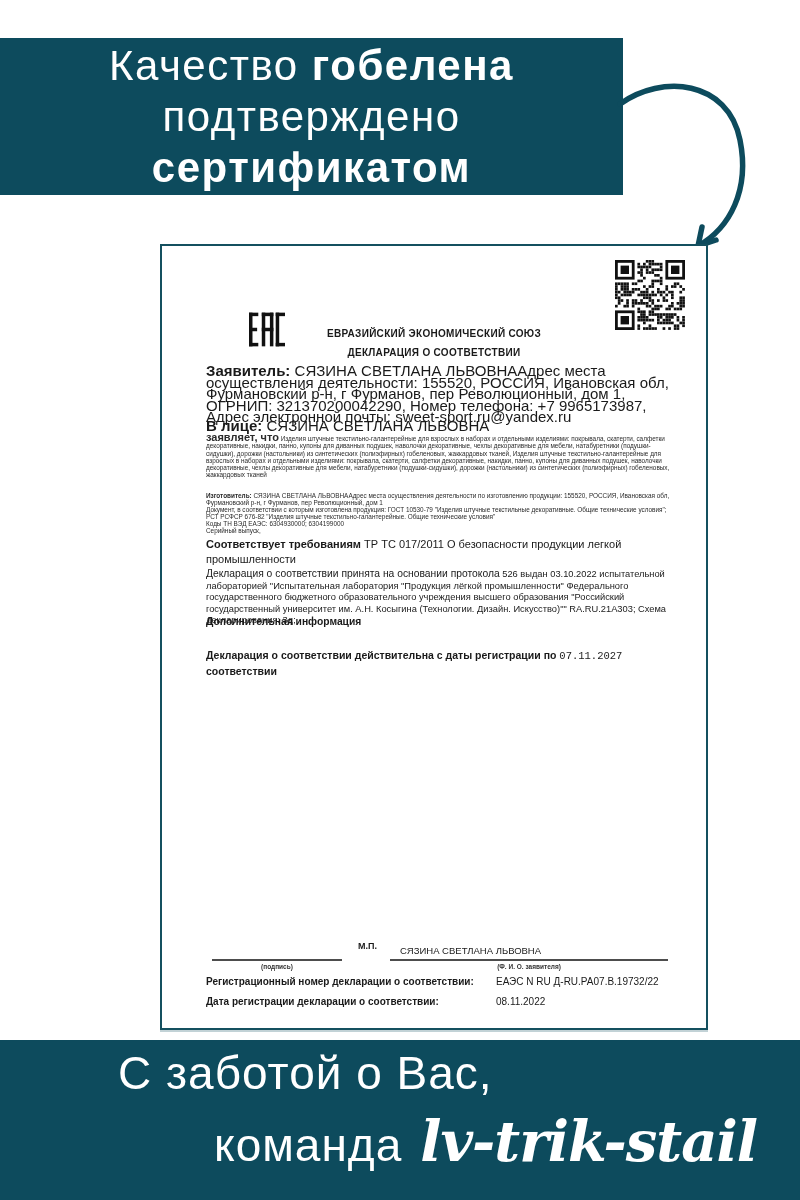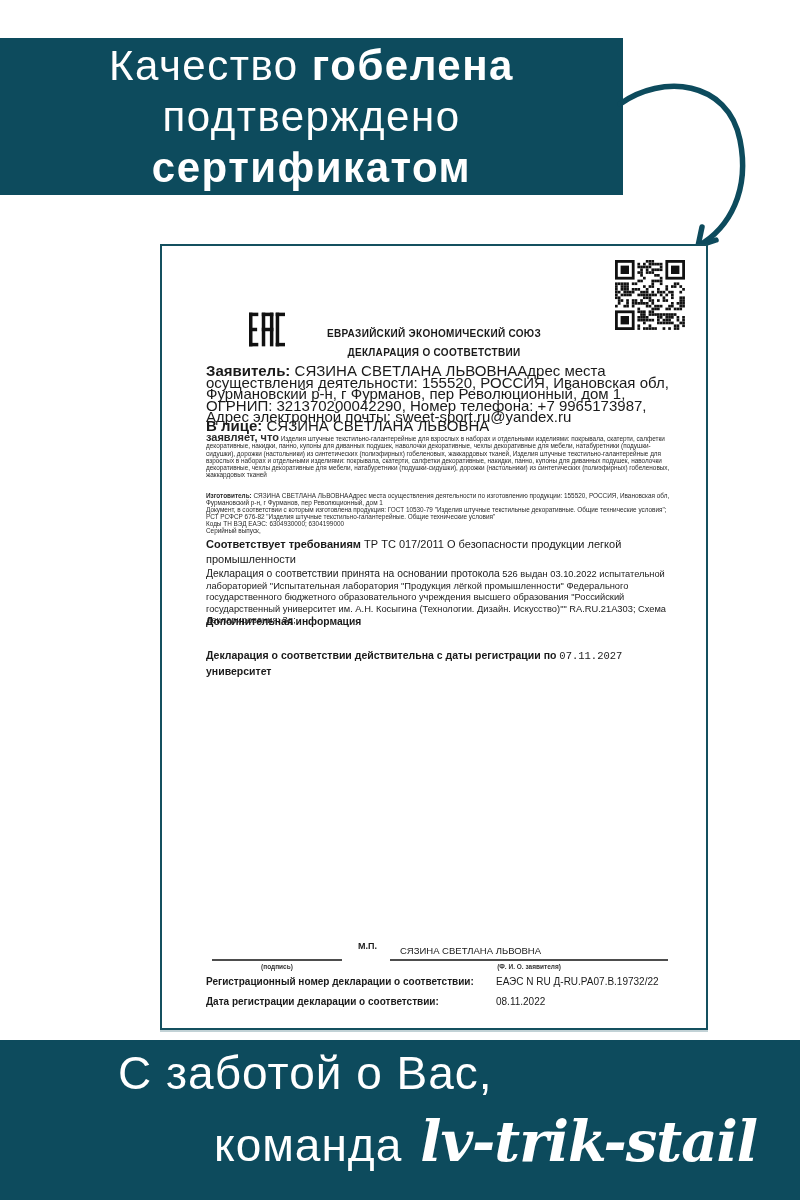--- a/index.html
+++ b/index.html
@@ -343,21 +343,21 @@
     <p class="tiny" style="top:274px">Коды ТН ВЭД ЕАЭС: 6304930000; 6304199000</p>
 
     <p class="tiny" style="top:281px">Серийный выпуск,</p>
 
     <p class="para p11" style="top:291px"><b class="pbold">Соответствует требованиям</b><span> ТР ТС 017/2011 О безопасности продукции легкой промышленности</span></p>
 
     <p class="para p9" style="top:322px"><b class="lead10">Декларация о соответствии принята на основании протокола</b><span> 526 выдан 03.10.2022 испытательной лабораторией "Испытательная лаборатория "Продукция лёгкой промышленности" Федерального государственного бюджетного образовательного учреждения высшего образования "Российский государственный университет им. А.Н. Косыгина (Технологии. Дизайн. Искусство)"" RA.RU.21А303; Схема декларирования: 3д;</span></p>
 
     <p class="para" style="top:370px;font-size:10.3px;font-weight:700">Дополнительная информация</p>
 
-    <p class="para valid" style="top:402px"><span>Декларация о соответствии действительна с даты регистрации по </span><span class="date">07.11.2027</span><span style="display:block">университет</span></p>
+    <p class="para valid" style="top:402px"><span>Декларация о соответствии действительна с даты регистрации по </span><span class="date">07.11.2027</span><span style="display:block">соответствии</span></p>
 
     <p class="mp">М.П.</p>
 
     <div class="sig-left"></div>
     <div class="sig-left-cap">(подпись)</div>
 
     <div class="sig-right">СЯЗИНА СВЕТЛАНА ЛЬВОВНА</div>
     <div class="sig-right-cap">(Ф. И. О. заявителя)</div>
 
     <div class="regrow" style="top:730px"><b>Регистрационный номер декларации о соответствии:</b><span class="regval">ЕАЭС N RU Д-RU.РА07.В.19732/22</span></div>

